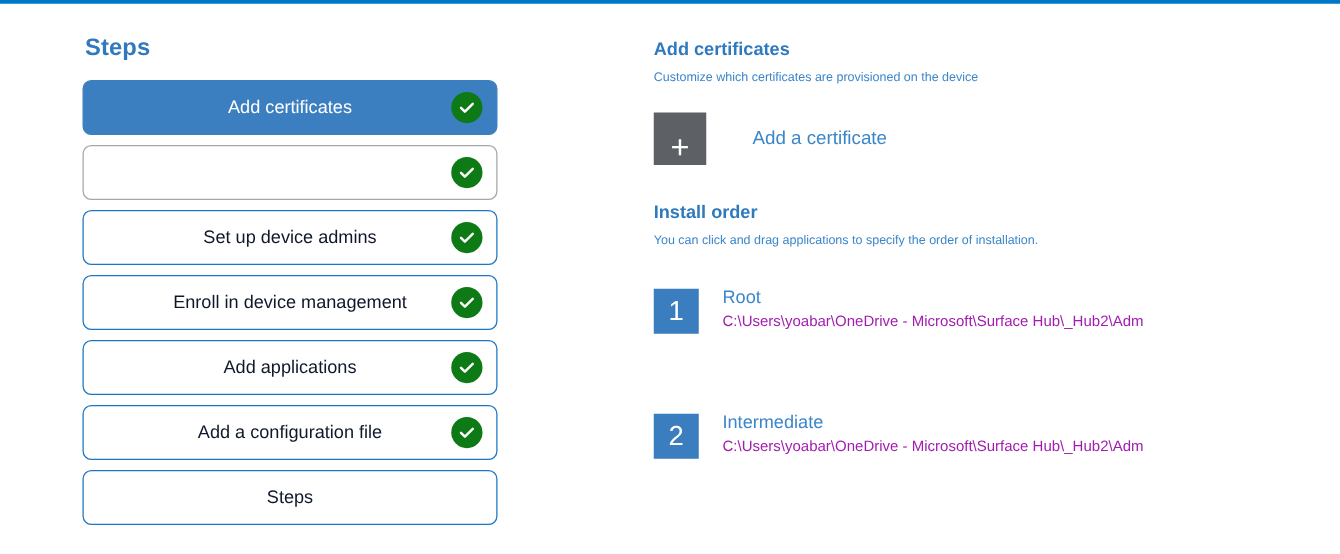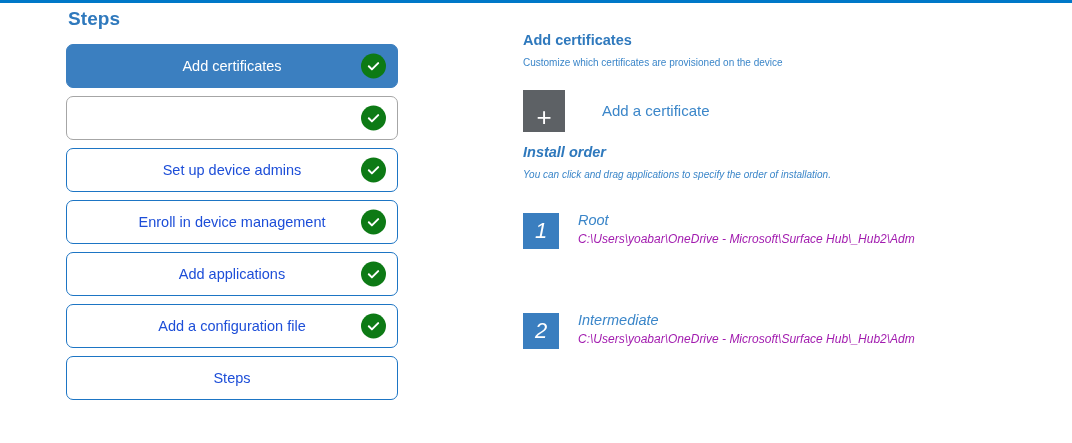--- a/index.html
+++ b/index.html
@@ -20,21 +20,21 @@
     top: 0; left: 0;
     width: 1072px;
     height: 3px;
     background: #0078c8;
   }
 
   
   #steps-panel {
     position: absolute;
     left: 66px;
-    top: 8px;
+    top: 28px;
     width: 332px;
   }
   #steps-title {
     font-size: 19px;
     font-weight: bold;
     color: #2f79bd;
     letter-spacing: .1px;
     margin: 0 0 14px 2px;
     line-height: 22px;
   }
@@ -48,21 +48,21 @@
     display: flex;
     align-items: center;
     justify-content: center;
     background: #ffffff;
     border: 1px solid #1d75c4;
     cursor: pointer;
     user-select: none;
   }
   .step-btn .step-label {
     font-size: 14.5px;
-    color: #1d4ed8;
+    color: #0f172a;
     line-height: 18px;
     padding: 0 40px;
     text-align: center;
   }
   .step-btn.active {
     background: #3b7fc0;
     border-color: #3b7fc0;
   }
   .step-btn.active .step-label { color: #ffffff; }
 
@@ -130,21 +130,21 @@
     font-weight: 300;
   }
   #add-cert-label {
     margin-left: 37px;
     font-size: 15px;
     color: #3b86c9;
     line-height: 18px;
     cursor: pointer;
   }
 
-  #install-order-block { margin-top: 11px; font-style: italic; }
+  #install-order-block { margin-top: 29px; }
 
   #order-list { margin-top: 27px; }
   .order-item {
     display: flex;
     align-items: flex-start;
     margin-bottom: 62px;
     cursor: grab;
   }
   .order-num {
     flex: none;

